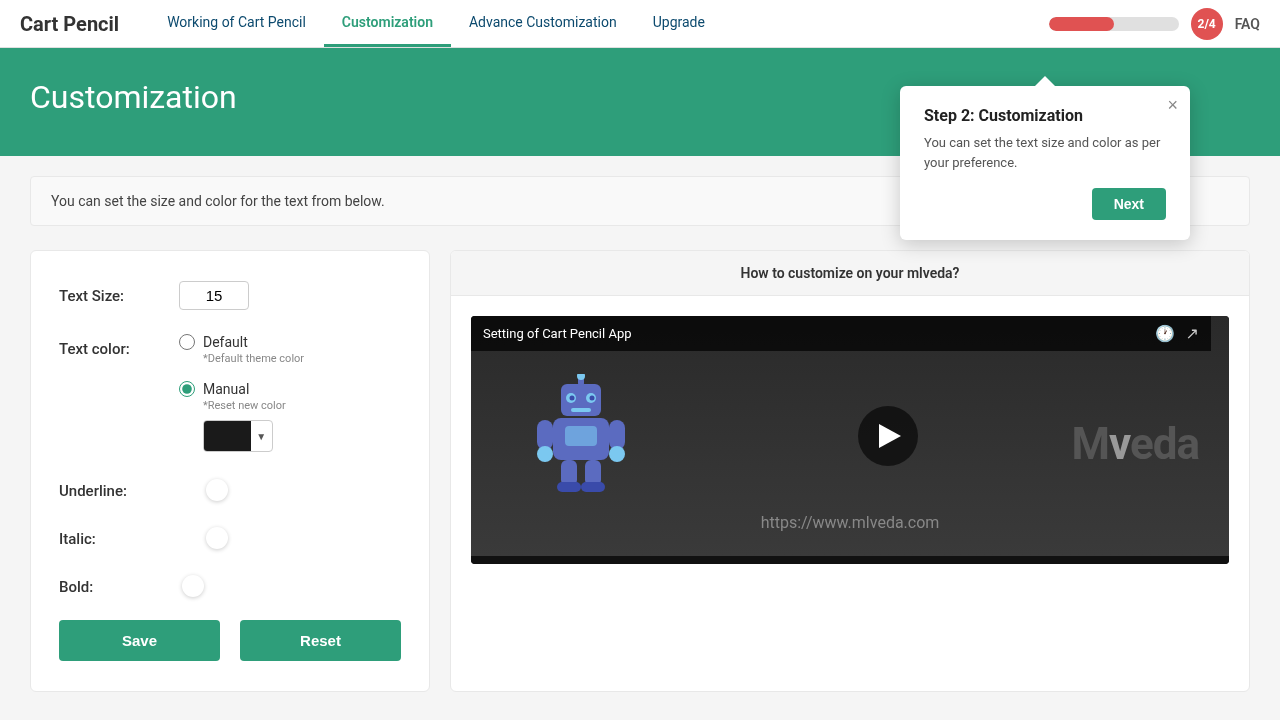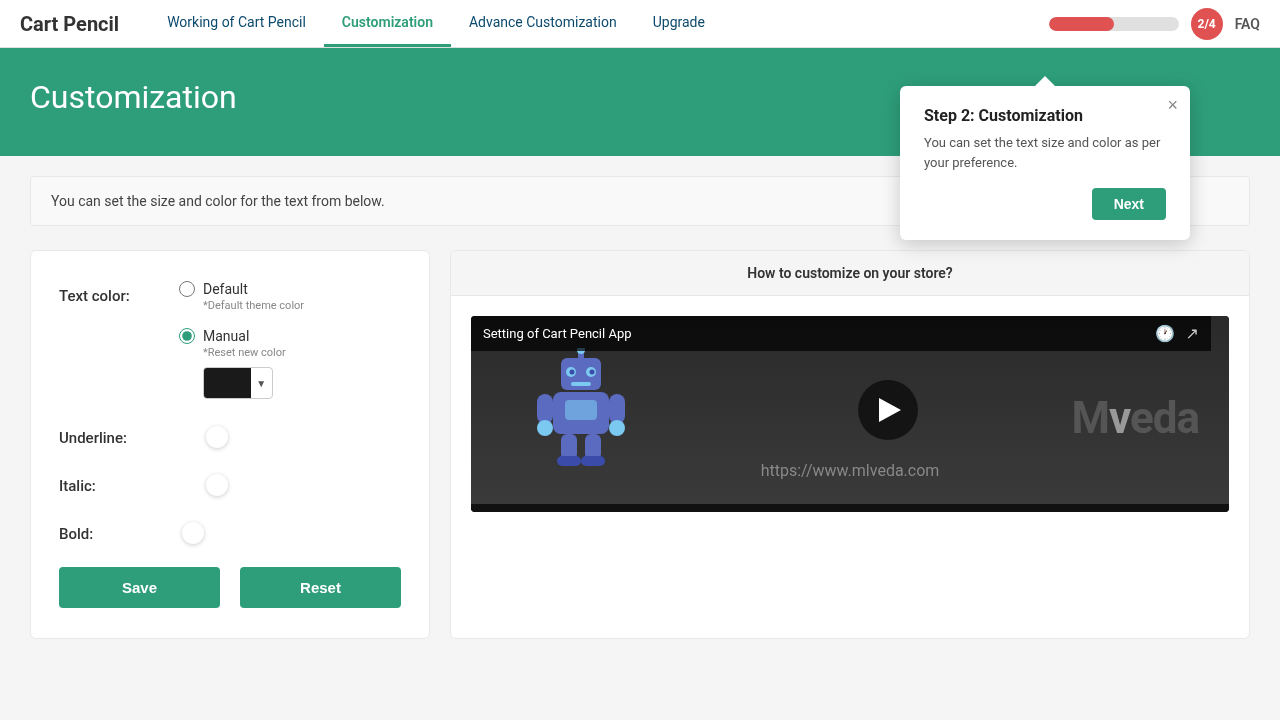--- a/index.html
+++ b/index.html
@@ -371,21 +371,21 @@
       z-index: 2;
     }
     .video-title-icons {
       display: flex;
       gap: 10px;
       color: #ccc;
       font-size: 16px;
     }
     .video-thumbnail {
       width: 100%;
-      height: 188px;
+      height: 240px;
       background: linear-gradient(to bottom, #2a2a2a 0%, #3a3a3a 100%);
       display: flex;
       flex-direction: column;
       align-items: center;
       justify-content: center;
       position: relative;
       padding-top: 36px;
     }
     .video-play-btn {
       width: 60px;
@@ -479,20 +479,26 @@
 
 <div class="main-content">
   <div class="info-bar">
     <span>You can set the size and color for the text from below.</span>
   </div>
 
   <div class="two-col">
 
     <div class="left-panel">
 
+      <div class="form-row">
+        <div class="form-label">Text Size:</div>
+        <div class="form-control">
+          <input type="text" class="text-size-input" value="15" style="">
+        </div>
+      </div>
 
       <div class="form-row">
         <div class="form-label">Text color:</div>
         <div class="form-control">
           <div class="radio-group">
             <div>
               <label class="radio-item">
                 <input type="radio" name="textcolor" style="">
                 <span class="radio-label">Default</span>
               </label>
@@ -548,21 +554,21 @@
         </div>
       </div>
 
       <div class="btn-row">
         <button class="btn-save">Save</button>
         <button class="btn-reset">Reset</button>
       </div>
     </div>
 
     <div class="right-panel">
-      <div class="video-panel-header">How to customize on your store?</div>
+      <div class="video-panel-header">How to customize on your mlveda?</div>
       <div class="video-embed">
 
         <div class="video-title-bar">
           <span>Setting of Cart Pencil App</span>
           <div class="video-title-icons">
             <span>🕐</span>
             <span>↗</span>
           </div>
         </div>
 

